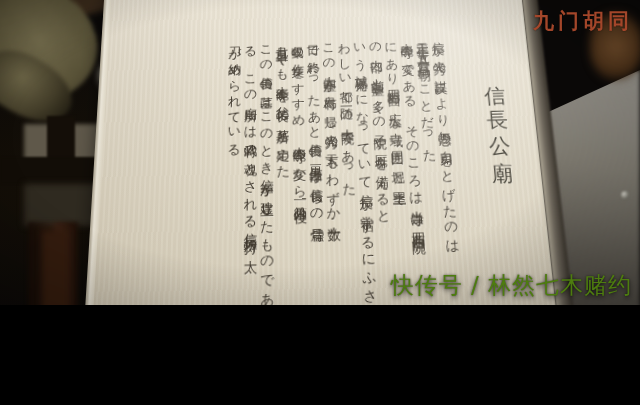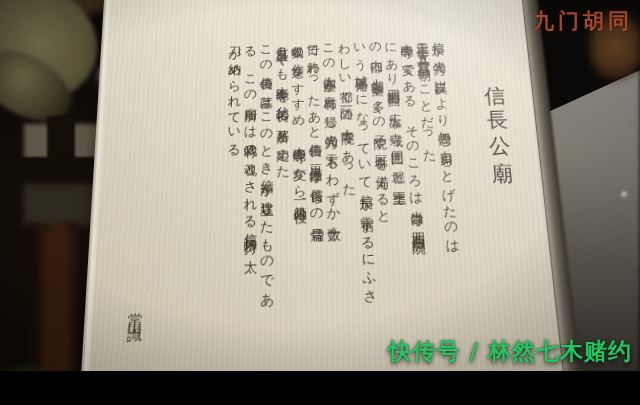--- a/index.html
+++ b/index.html
@@ -1,16 +1,16 @@
 <!DOCTYPE html>
 <html><head>
 <meta charset="utf-8">
 <style>
   html,body{margin:0;padding:0;background:#000;}
-  .stage{position:relative;width:640px;height:371px;overflow:hidden;background:#0b0908;
+  .stage{position:relative;width:640px;height:305px;overflow:hidden;background:#0b0908;
          font-family:"DejaVu Serif","Liberation Serif",serif;}
   .stage *{position:absolute;}
 
   
   .bg-base{inset:0;background:
      radial-gradient(ellipse at 20% 60%, #161007 0%, transparent 60%),
      #0b0908;}
   .beam-topleft{left:38px;top:-8px;width:70px;height:26px;background:#38291a;
      transform:rotate(-14deg);filter:blur(3px);}
   .ornament-band{left:-52px;top:-18px;width:150px;height:120px;border-radius:46% 54% 60% 40%;
@@ -71,22 +71,22 @@
   .col-title{position:static;font-size:22px;line-height:26px;letter-spacing:27px;
      padding-top:96px;margin-left:34px;color:#343024;}
   .bcol{position:static;font-size:13.5px;line-height:16.6px;letter-spacing:2px;padding-top:52px;}
   .col-sig{position:static;font-size:14.5px;line-height:20px;letter-spacing:6px;
      padding-top:324px;margin-right:76px;}
 
   
   .wm-top{right:7px;top:7px;font-size:21px;font-weight:bold;letter-spacing:4px;
      color:#a3462a;text-shadow:0 0 2px rgba(0,0,0,.55);filter:blur(.4px);
      font-family:"DejaVu Serif","Liberation Serif",serif;}
-  .wm-bottom{right:8px;bottom:4px;font-size:23px;font-weight:700;letter-spacing:1px;
-     color:#22c55e;text-shadow:0 2px 5px rgba(0,0,0,.75),0 0 2px rgba(0,0,0,.5);
+  .wm-bottom{right:8px;bottom:4px;font-size:23px;font-weight:400;letter-spacing:1px;
+     color:#4d7c0f;text-shadow:0 2px 5px rgba(0,0,0,.75),0 0 2px rgba(0,0,0,.5);
      font-family:"DejaVu Sans","Liberation Sans",sans-serif;padding-left:22px;}
 
   .vignette{inset:0;pointer-events:none;
      background:radial-gradient(ellipse at 45% 45%, transparent 55%, rgba(0,0,0,.28) 100%);}
 </style>
 </head>
 <body>
 
 <div class="stage">
 

